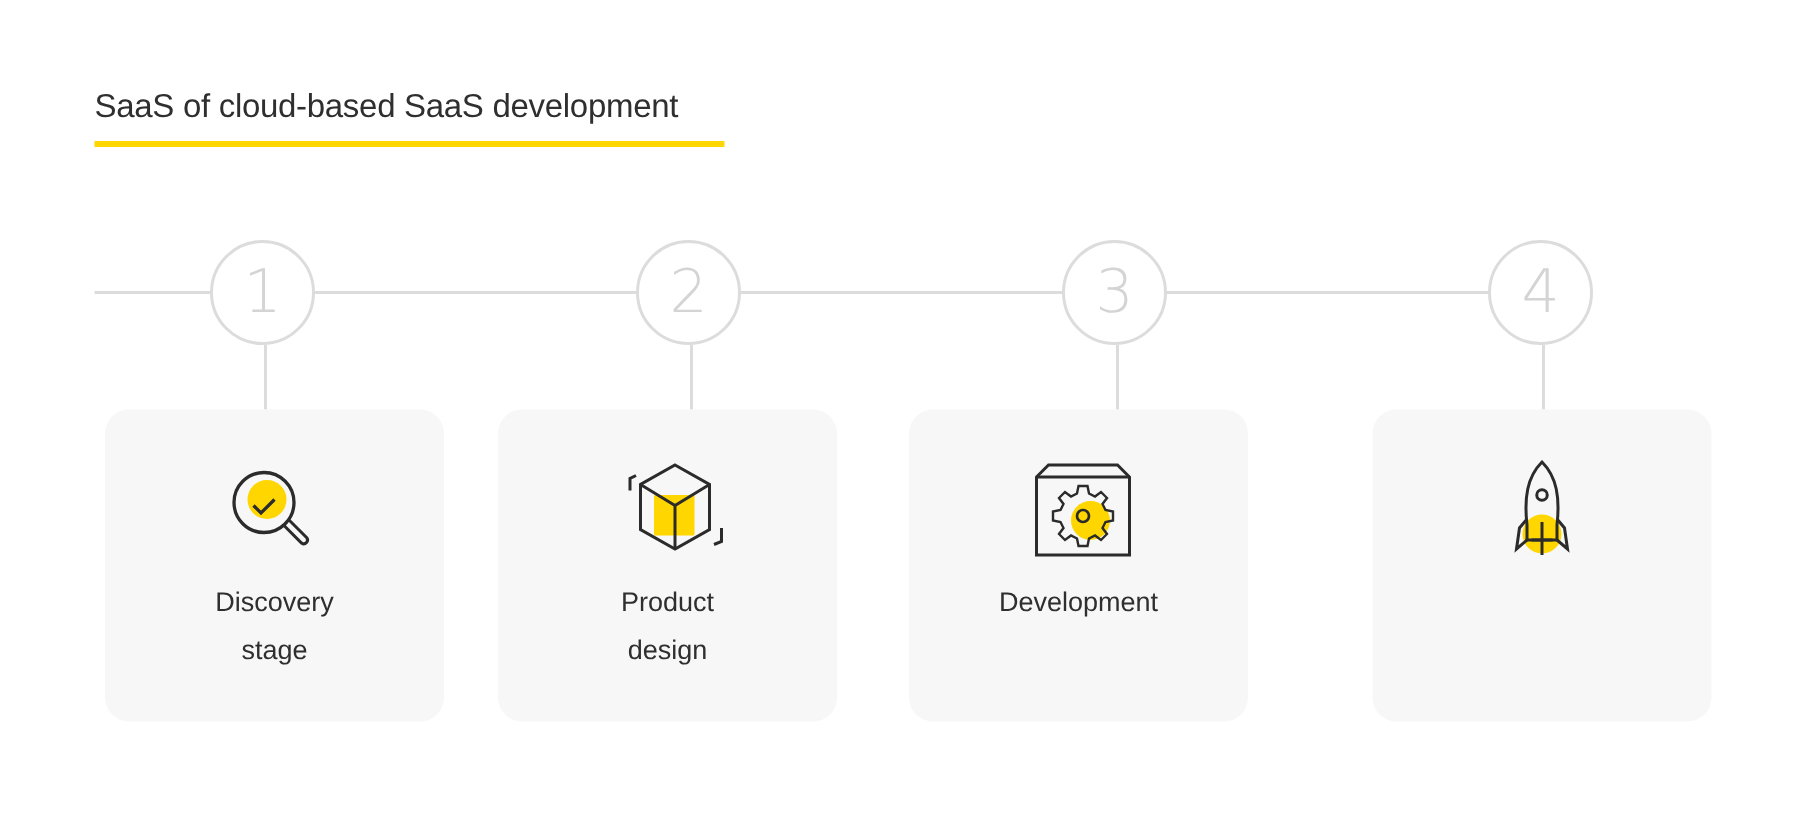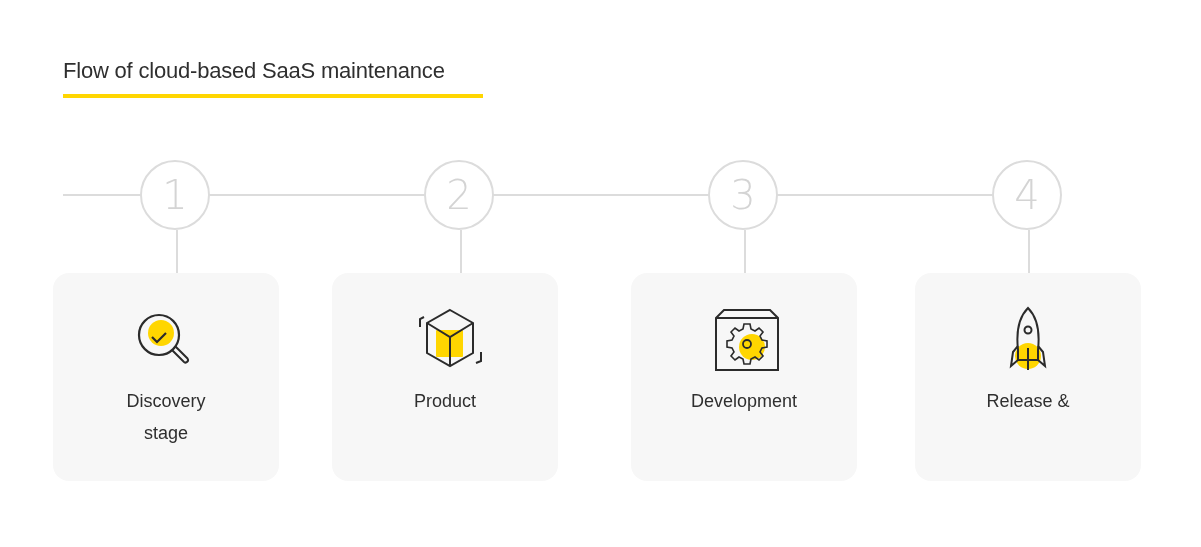--- a/index.html
+++ b/index.html
@@ -10,28 +10,28 @@
   .step-circle { position:absolute; width:70px; height:70px; border:2px solid #dcdcdc; border-radius:50%; background:#fff; box-sizing:border-box; top:160px; display:flex; align-items:center; justify-content:center; font-size:40px; font-weight:300; color:#d4d4d4; font-family:"DejaVu Sans", sans-serif; }
   .vline { position:absolute; width:2px; height:43px; top:230px; background:#dcdcdc; }
   .card { position:absolute; top:273px; width:226px; height:208px; background:#f7f7f7; border-radius:16px; }
   .card-icon { position:absolute; left:50%; transform:translateX(-50%); top:27px; width:80px; height:80px; }
   .card-label { position:absolute; left:0; right:0; top:112px; text-align:center; font-size:18px; color:#2f2f2f; line-height:32px; }
   .card-label span { display:block; }
 </style>
 </head>
 <body>
 
-<div class="title">Flow of cloud-based SaaS maintenance</div>
+<div class="title">SaaS of cloud-based SaaS development</div>
 <div class="title-underline"></div>
 
 <div class="hline"></div>
 
 <div class="step-circle" style="left:140px">1</div>
 <div class="vline" style="left:176px"></div>
-<div class="card" style="left:53px">
+<div class="card" style="left:70px">
   <svg class="card-icon" viewBox="0 0 80 80">
     <circle cx="35" cy="33" r="13" fill="#ffd600"></circle>
     <circle cx="33" cy="35" r="20" fill="none" stroke="#2b2b2b" stroke-width="2.2"></circle>
     <path d="M26 37 L31 42 L40 33" fill="none" stroke="#2b2b2b" stroke-width="2.2"></path>
     <path d="M46 50 L58 62 a2.5 2.5 0 0 0 3.5 -3.5 L49.5 46.5" fill="none" stroke="#2b2b2b" stroke-width="2"></path>
   </svg>
   <div class="card-label">
     <span>Discovery</span>
     <span>stage</span>
   </div>
@@ -42,26 +42,27 @@
 <div class="card" style="left:332px">
   <svg class="card-icon" viewBox="0 0 80 80">
     <rect x="31" y="30" width="27" height="27" rx="1" fill="#ffd600"></rect>
     <path d="M45 10 L68 23 L68 53 L45 66 L22 53 L22 23 Z" fill="none" stroke="#2b2b2b" stroke-width="2"></path>
     <path d="M22 23 L45 37 L68 23 M45 37 L45 66" fill="none" stroke="#2b2b2b" stroke-width="2"></path>
     <path d="M15 27 L15 19 L19 17" fill="none" stroke="#2b2b2b" stroke-width="2"></path>
     <path d="M76 52 L76 61 L71 63" fill="none" stroke="#2b2b2b" stroke-width="2"></path>
   </svg>
   <div class="card-label">
     <span>Product</span>
+    <span>design</span>
   </div>
 </div>
 
 <div class="step-circle" style="left:708px">3</div>
 <div class="vline" style="left:744px"></div>
-<div class="card" style="left:631px">
+<div class="card" style="left:606px">
   <svg class="card-icon" viewBox="0 0 80 80">
     <circle cx="48" cy="47" r="13" fill="#ffd600"></circle>
     <path d="M12 18 L20 10 L66 10 L74 18 L74 70 L12 70 Z" fill="none" stroke="#2b2b2b" stroke-width="2"></path>
     <path d="M12 18 L74 18" fill="none" stroke="#2b2b2b" stroke-width="2"></path>
     <path d="M40 30 L46 30 L47 35 L51 37 L55 34 L59 38 L56 42 L58 46 L63 47 L63 53 L58 54 L56 58 L59 62 L55 66 L51 63 L47 65 L46 70 L40 70 L39 65 L35 63 L31 66 L27 62 L30 58 L28 54 L23 53 L23 47 L28 46 L30 42 L27 38 L31 34 L35 37 L39 35 Z" transform="translate(0,-6) scale(1)" fill="none" stroke="#2b2b2b" stroke-width="1.6"></path>
     <circle cx="43" cy="44" r="4" fill="none" stroke="#2b2b2b" stroke-width="1.8"></circle>
   </svg>
   <div class="card-label">
     <span>Development</span>
   </div>
@@ -72,15 +73,14 @@
 <div class="card" style="left:915px">
   <svg class="card-icon" viewBox="0 0 80 80">
     <circle cx="40" cy="56" r="13" fill="#ffd600"></circle>
     <path d="M40 8 C30 18 28 32 30 50 L30 60 L50 60 L50 50 C52 32 50 18 40 8 Z" fill="none" stroke="#2b2b2b" stroke-width="2"></path>
     <circle cx="40" cy="30" r="3.5" fill="none" stroke="#2b2b2b" stroke-width="2"></circle>
     <path d="M30 46 L25 52 L23 66 L30 60" fill="none" stroke="#2b2b2b" stroke-width="2"></path>
     <path d="M50 46 L55 52 L57 66 L50 60" fill="none" stroke="#2b2b2b" stroke-width="2"></path>
     <path d="M40 48 L40 70 M33 60 L47 60" fill="none" stroke="#2b2b2b" stroke-width="2"></path>
   </svg>
   <div class="card-label">
-    <span>Release &amp;</span>
   </div>
 </div>
 
 </body></html>

